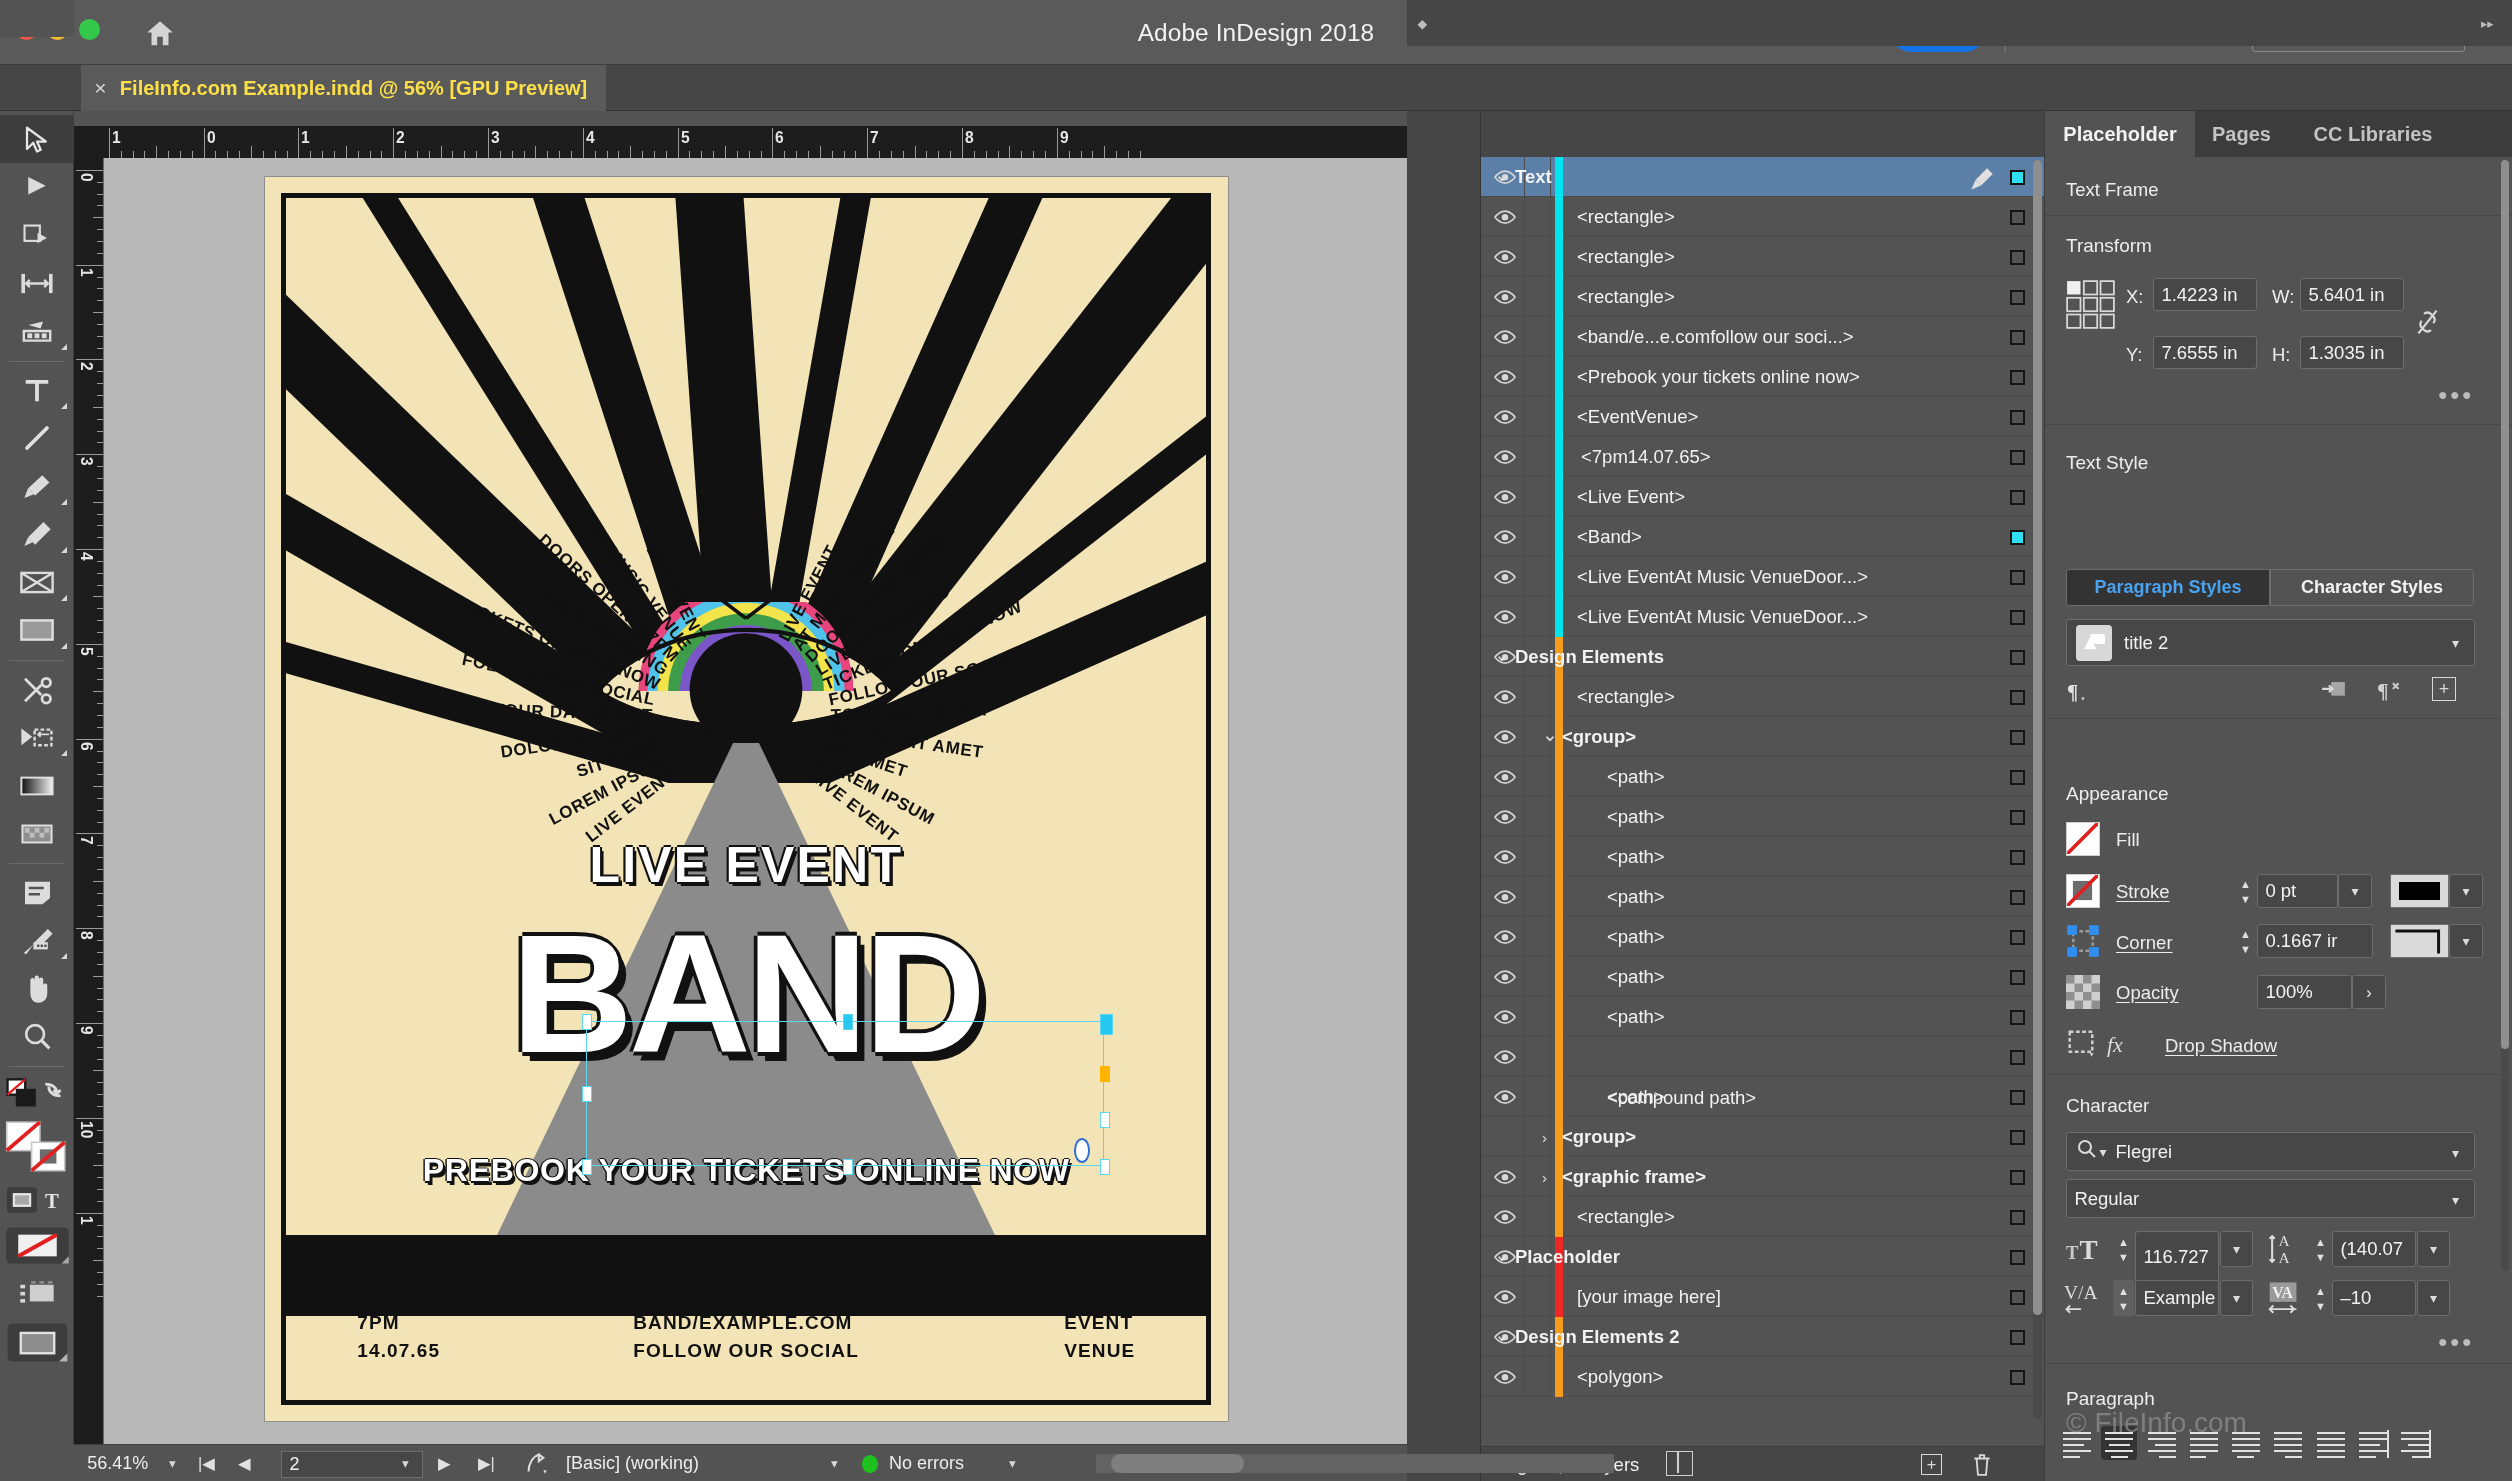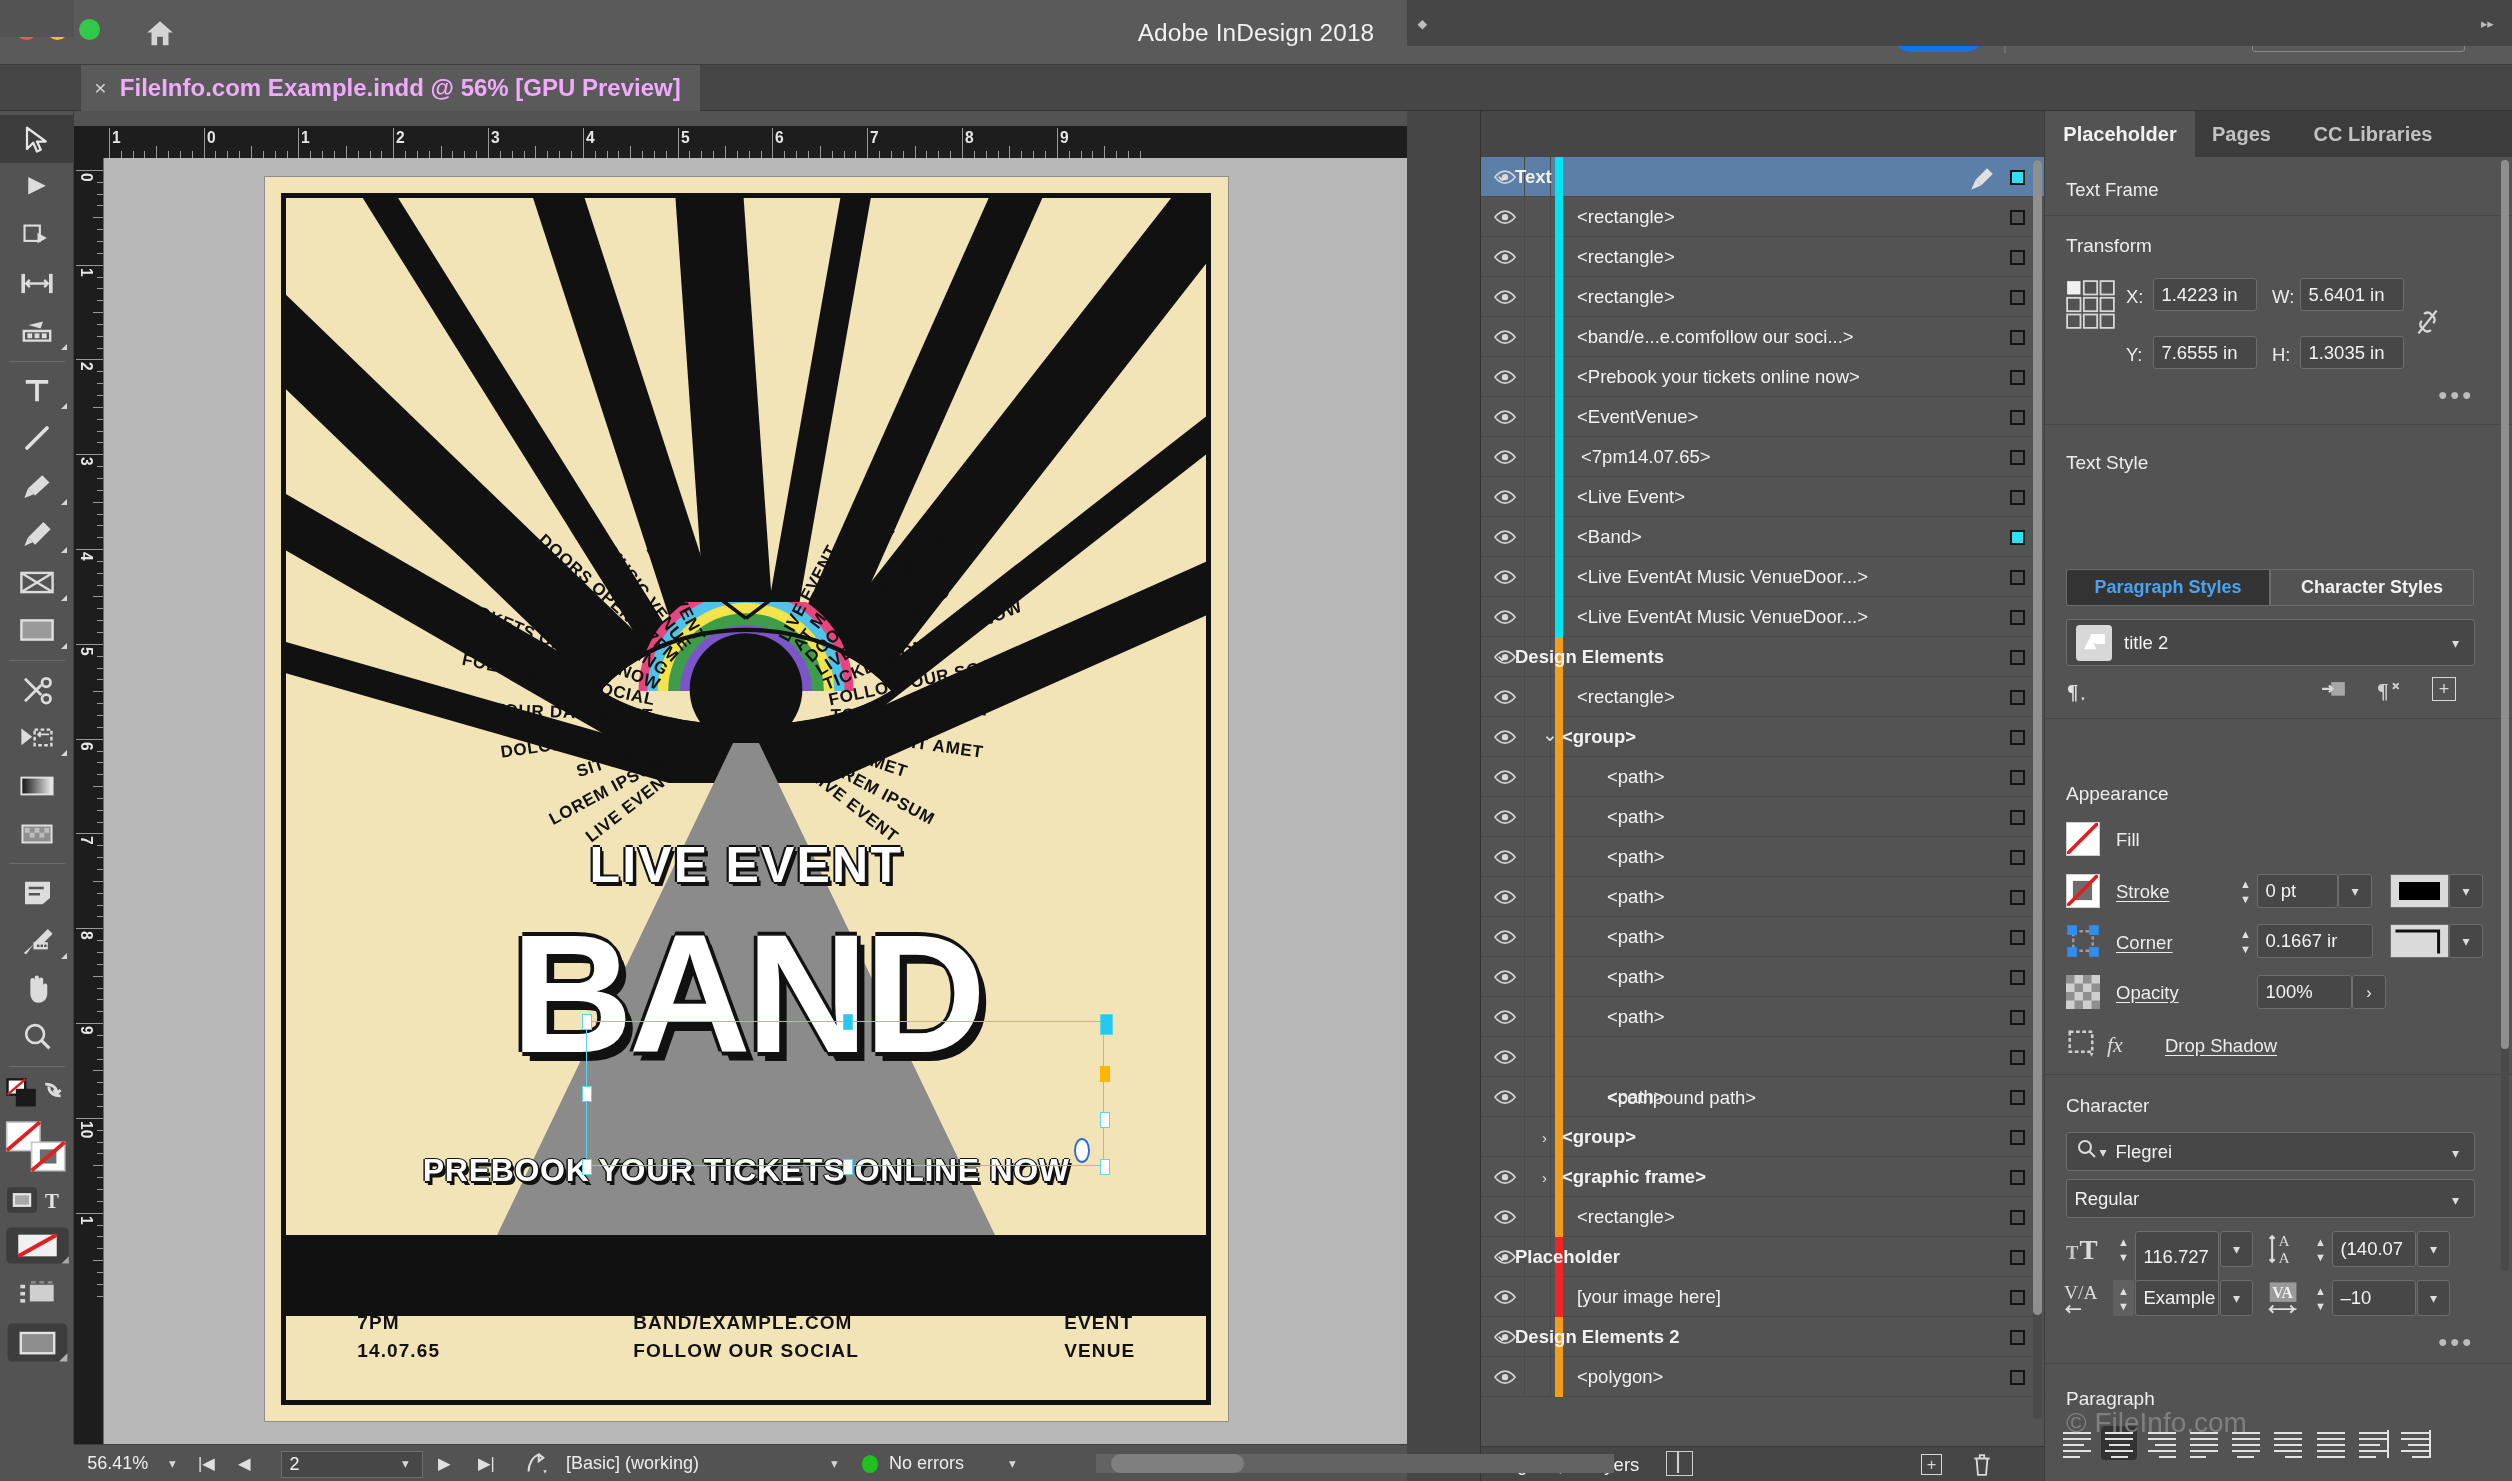--- a/index.html
+++ b/index.html
@@ -30,21 +30,21 @@
          border-radius:3px;display:flex;align-items:center;padding-left:7.4px;gap:6px;
          background:#5a5a5a;}
   #stock-ph{font-size:19px;color:#b2b2b2;}
 
   
   #tabbar{position:absolute;left:0;top:65px;width:2512px;height:46px;background:#464646;
           border-bottom:0.7px solid #343434;}
   #doctab{position:absolute;left:81px;top:0;height:46px;background:#5a5a5a;display:flex;
           align-items:center;padding:0 19px 0 13.3px;gap:13.3px;cursor:pointer;}
   #doctab-x{font-size:21px;color:#d6d6d6;}
-  #doctab-label{font-size:24px;font-weight:bold;color:#f0abfc;white-space:nowrap;}
+  #doctab-label{font-size:20px;font-weight:bold;color:#fde047;white-space:nowrap;}
   #tabbar-r{position:absolute;left:1407px;top:0;width:1105px;height:46px;background:#464646;}
   .tb-arrow{position:absolute;top:16.3px;font-size:12.6px;color:#bdbdbd;}
 
   
   #toolbar{position:absolute;left:0;top:111px;width:74px;height:1333px;background:#535353;
            border-right:0.7px solid #3d3d3d;}
   .tool{position:relative;width:74px;height:48px;display:flex;align-items:center;
         justify-content:center;cursor:pointer;}
   .tool.sel{background:#3d3d3d;}
   .tool .flyout{position:absolute;right:6.7px;bottom:5.2px;width:0;height:0;

